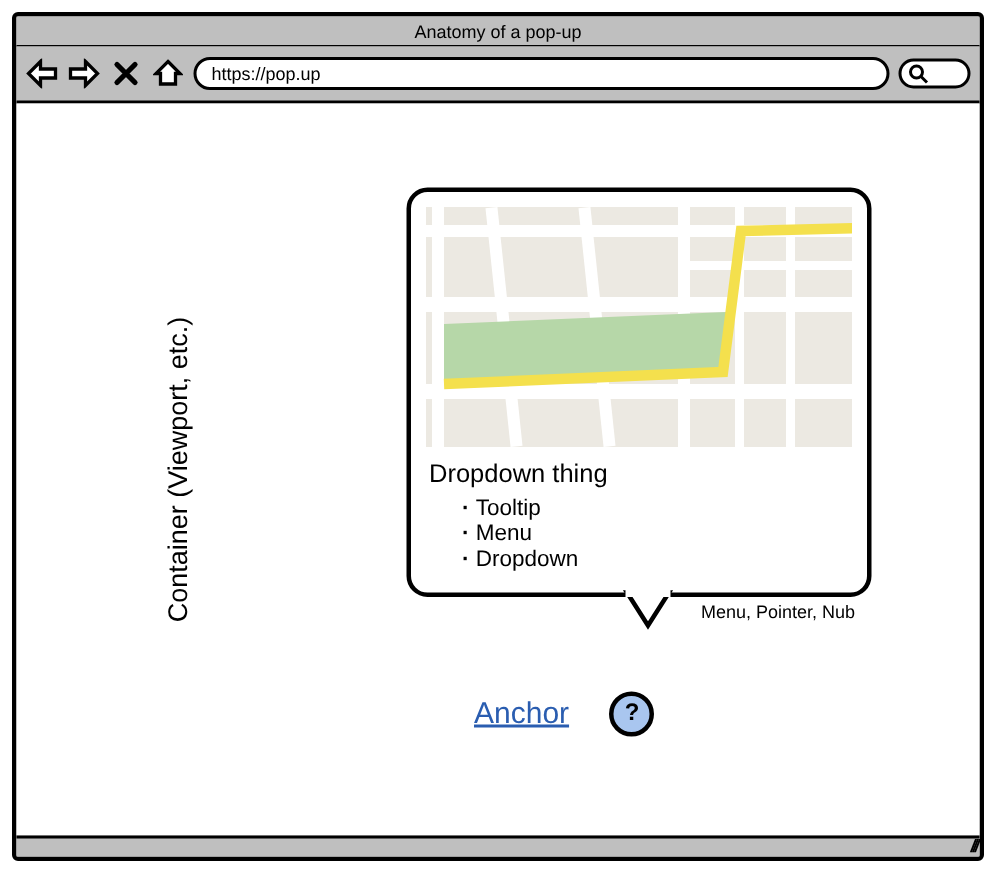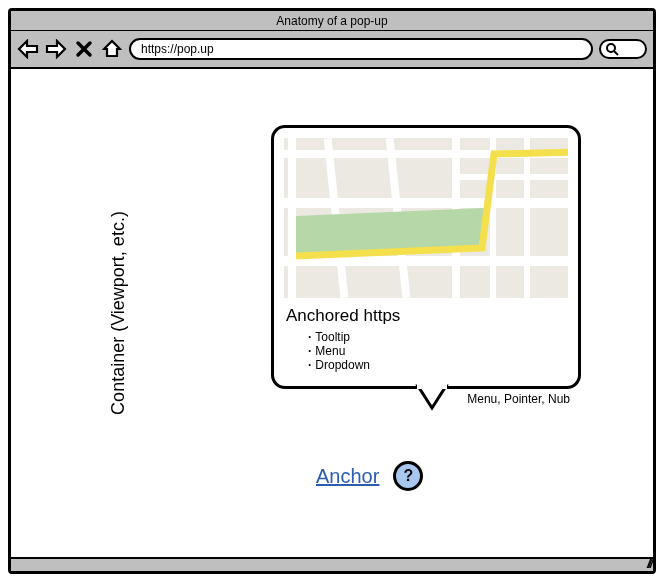--- a/index.html
+++ b/index.html
@@ -96,21 +96,21 @@
     overflow: hidden;
   }
   .popup-title {
     font-size: 17px;
     margin: 8px 0 4px 2px;
   }
   .popup-list {
     margin: 0 0 0 24px;
     padding: 0;
     list-style: none;
-    font-size: 12px;
+    font-size: 15px;
   }
   .popup-list li::before {
     content: "·  ";
     font-weight: bold;
   }
   .nub {
     position: absolute;
     left: 140px;
     bottom: -24px;
     width: 36px;
@@ -122,21 +122,21 @@
     right: 8px;
     bottom: -20px;
     font-size: 12px;
   }
   .anchor-row {
     position: absolute;
     left: 305px;
     top: 392px;
     display: flex;
     align-items: center;
-    gap: 14px;
+    gap: 27px;
   }
   .anchor-link {
     color: #2a5db0;
     font-size: 20px;
     text-decoration: underline;
   }
   .help-circle {
     width: 30px;
     height: 30px;
     border: 3px solid #000;
@@ -227,21 +227,21 @@
           <rect x="168" y="0" width="8" height="160" fill="#fff"></rect>
           <rect x="206" y="0" width="6" height="160" fill="#fff"></rect>
           <rect x="240" y="0" width="6" height="160" fill="#fff"></rect>
           <rect x="170" y="36" width="120" height="6" fill="#fff"></rect>
 
           <polygon points="12,78 200,70 200,112 12,116" fill="#b6d7a8"></polygon>
 
           <polyline points="12,118 198,110 210,16 290,14" fill="none" stroke="#f4e04d" stroke-width="7"></polyline>
         </svg>
       </div>
-      <div class="popup-title">Anchored https</div>
+      <div class="popup-title">Dropdown thing</div>
       <ul class="popup-list">
         <li>Tooltip</li>
         <li>Menu</li>
         <li>Dropdown</li>
       </ul>
       <div class="nub">
         <svg width="36" height="28" viewBox="0 0 36 28">
           <polygon points="4,2 32,2 18,24" fill="#fff" stroke="#000" stroke-width="3"></polygon>
           <rect x="3" y="0" width="30" height="5" fill="#fff"></rect>
         </svg>

